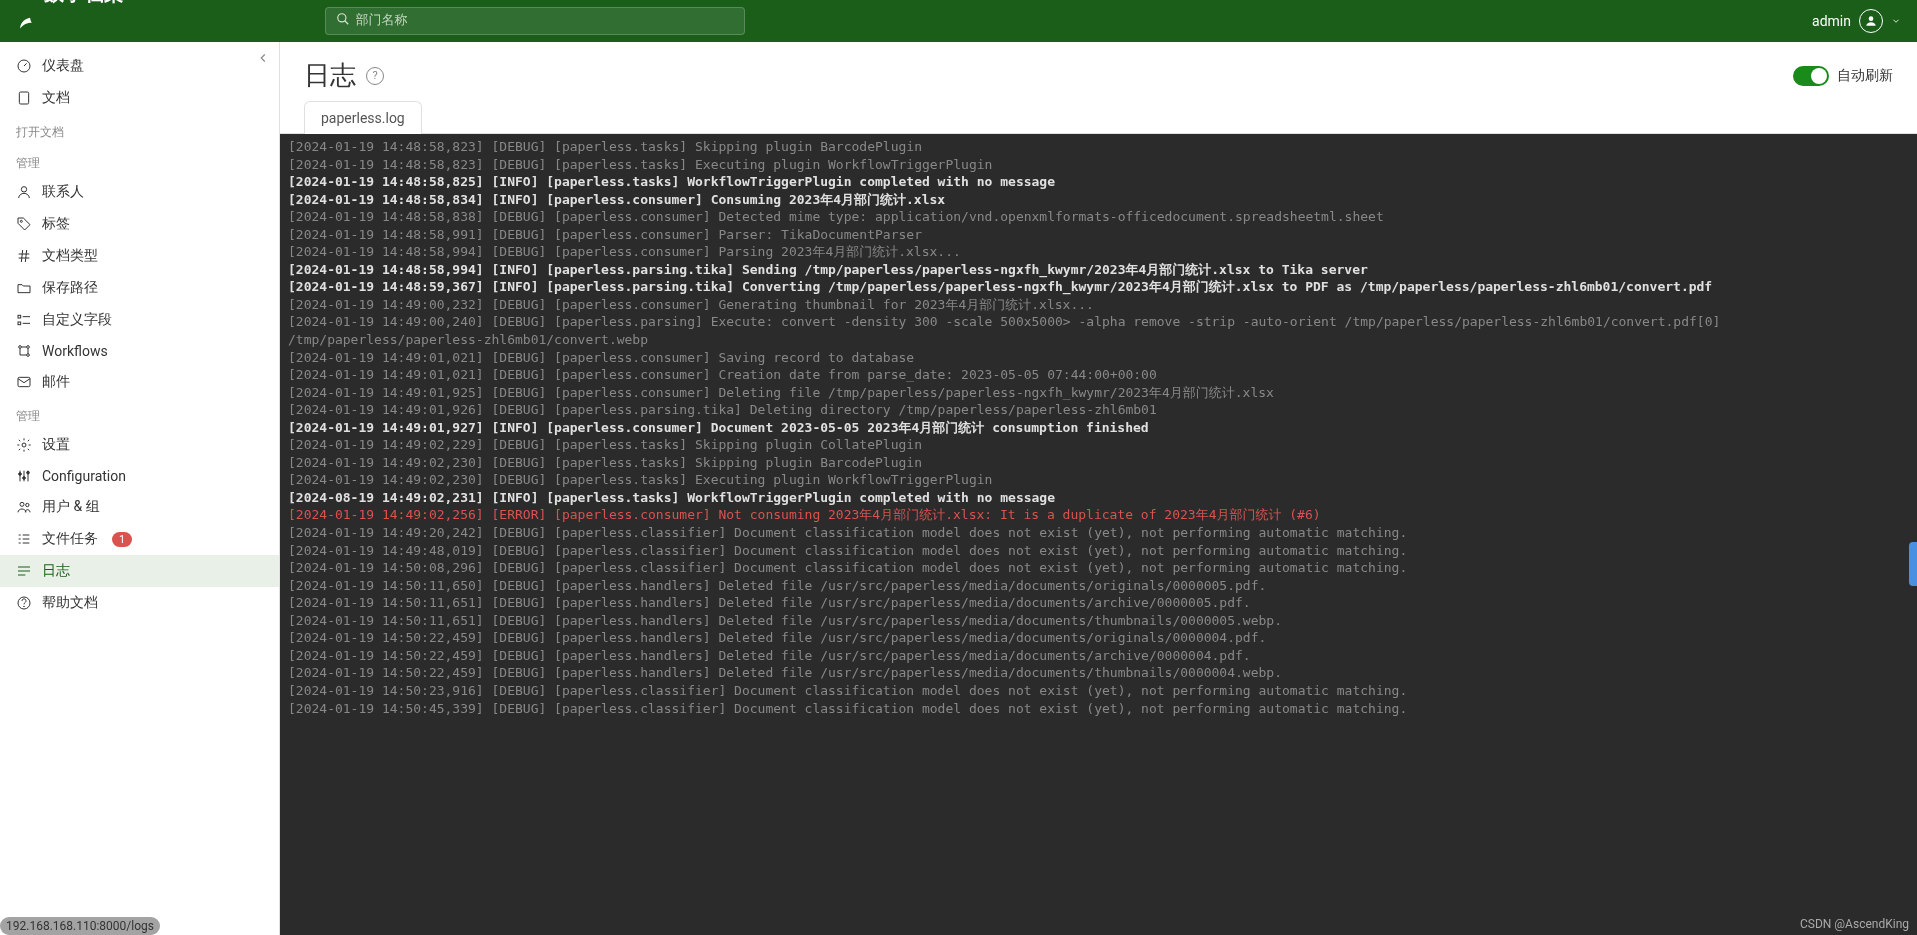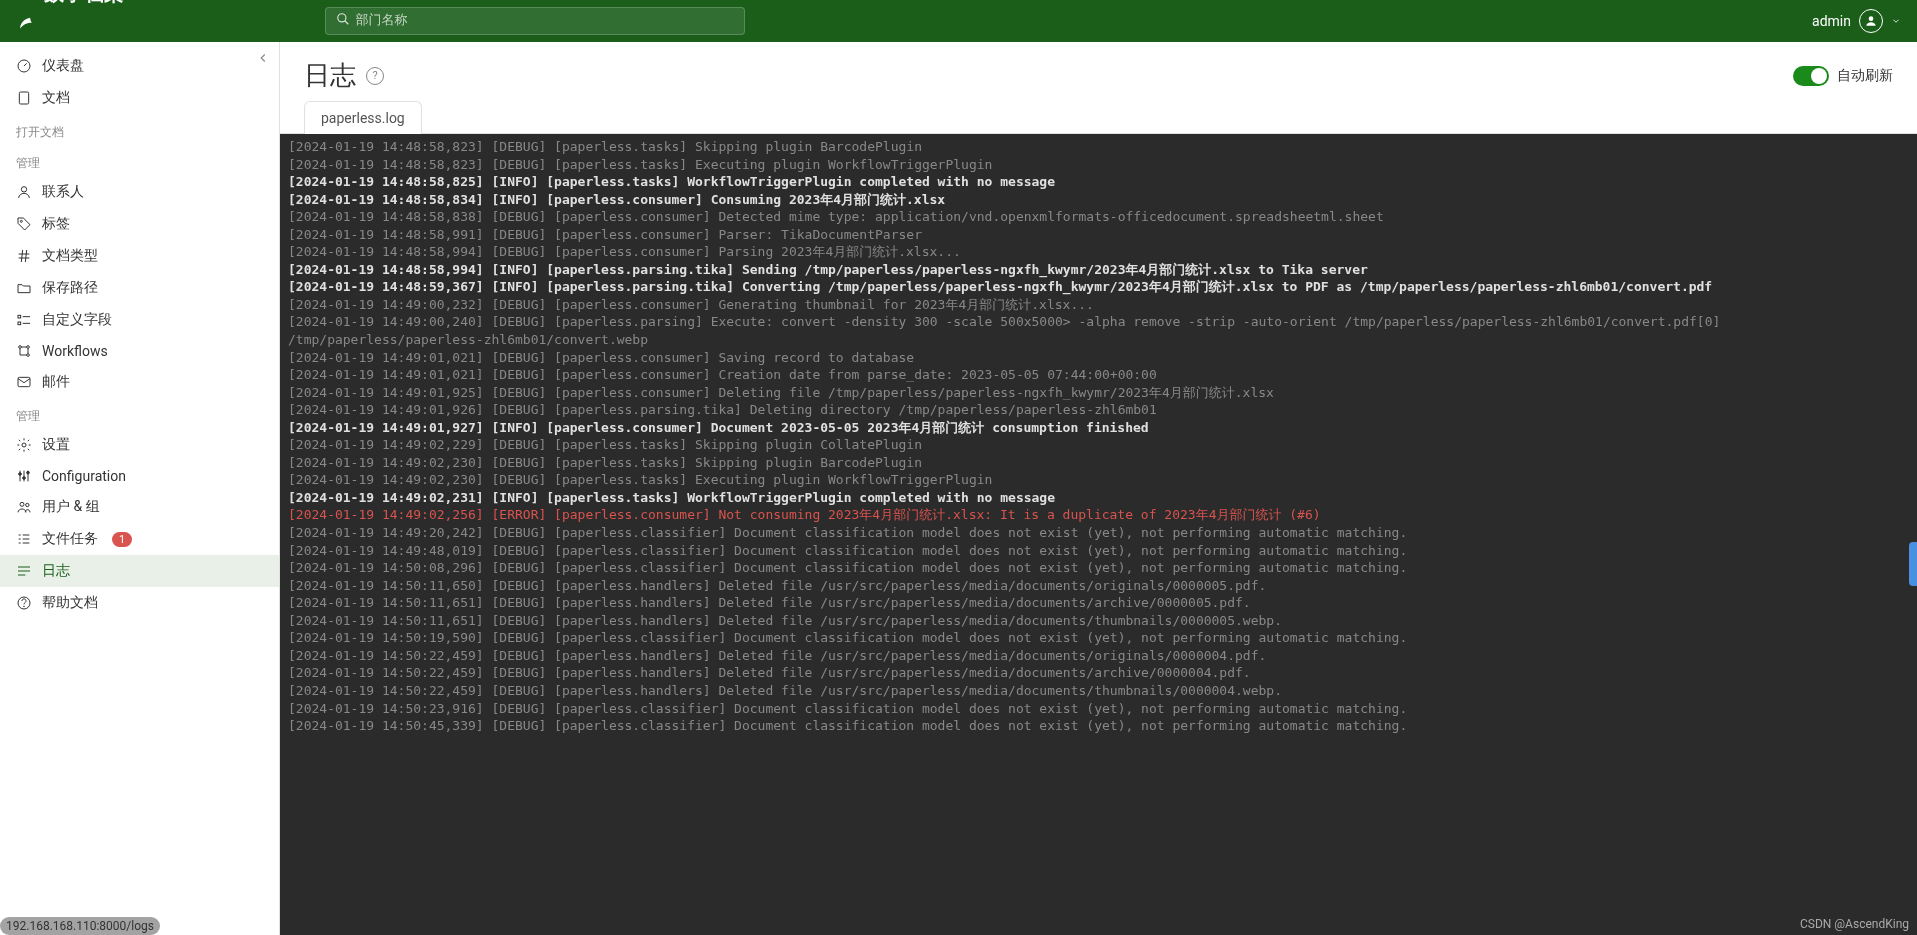--- a/index.html
+++ b/index.html
@@ -253,29 +253,28 @@
         <div class="log-line debug">[2024-01-19 14:49:00,232] [DEBUG] [paperless.consumer] Generating thumbnail for 2023年4月部门统计.xlsx...</div>
         <div class="log-line debug">[2024-01-19 14:49:00,240] [DEBUG] [paperless.parsing] Execute: convert -density 300 -scale 500x5000&gt; -alpha remove -strip -auto-orient /tmp/paperless/paperless-zhl6mb01/convert.pdf[0] /tmp/paperless/paperless-zhl6mb01/convert.webp</div>
         <div class="log-line debug">[2024-01-19 14:49:01,021] [DEBUG] [paperless.consumer] Saving record to database</div>
         <div class="log-line debug">[2024-01-19 14:49:01,021] [DEBUG] [paperless.consumer] Creation date from parse_date: 2023-05-05 07:44:00+00:00</div>
         <div class="log-line debug">[2024-01-19 14:49:01,925] [DEBUG] [paperless.consumer] Deleting file /tmp/paperless/paperless-ngxfh_kwymr/2023年4月部门统计.xlsx</div>
         <div class="log-line debug">[2024-01-19 14:49:01,926] [DEBUG] [paperless.parsing.tika] Deleting directory /tmp/paperless/paperless-zhl6mb01</div>
         <div class="log-line info">[2024-01-19 14:49:01,927] [INFO] [paperless.consumer] Document 2023-05-05 2023年4月部门统计 consumption finished</div>
         <div class="log-line debug">[2024-01-19 14:49:02,229] [DEBUG] [paperless.tasks] Skipping plugin CollatePlugin</div>
         <div class="log-line debug">[2024-01-19 14:49:02,230] [DEBUG] [paperless.tasks] Skipping plugin BarcodePlugin</div>
         <div class="log-line debug">[2024-01-19 14:49:02,230] [DEBUG] [paperless.tasks] Executing plugin WorkflowTriggerPlugin</div>
-        <div class="log-line info">[2024-01-19 14:49:02,231] [INFO] [paperless.tasks] WorkflowTriggerPlugin completed with no message</div>
+        <div class="log-line info">[2024-08-19 14:49:02,231] [INFO] [paperless.tasks] WorkflowTriggerPlugin completed with no message</div>
         <div class="log-line error">[2024-01-19 14:49:02,256] [ERROR] [paperless.consumer] Not consuming 2023年4月部门统计.xlsx: It is a duplicate of 2023年4月部门统计 (#6)</div>
         <div class="log-line debug">[2024-01-19 14:49:20,242] [DEBUG] [paperless.classifier] Document classification model does not exist (yet), not performing automatic matching.</div>
         <div class="log-line debug">[2024-01-19 14:49:48,019] [DEBUG] [paperless.classifier] Document classification model does not exist (yet), not performing automatic matching.</div>
         <div class="log-line debug">[2024-01-19 14:50:08,296] [DEBUG] [paperless.classifier] Document classification model does not exist (yet), not performing automatic matching.</div>
         <div class="log-line debug">[2024-01-19 14:50:11,650] [DEBUG] [paperless.handlers] Deleted file /usr/src/paperless/media/documents/originals/0000005.pdf.</div>
         <div class="log-line debug">[2024-01-19 14:50:11,651] [DEBUG] [paperless.handlers] Deleted file /usr/src/paperless/media/documents/archive/0000005.pdf.</div>
         <div class="log-line debug">[2024-01-19 14:50:11,651] [DEBUG] [paperless.handlers] Deleted file /usr/src/paperless/media/documents/thumbnails/0000005.webp.</div>
-        <div class="log-line debug">[2024-01-19 14:50:19,590] [DEBUG] [paperless.classifier] Document classification model does not exist (yet), not performing automatic matching.</div>
         <div class="log-line debug">[2024-01-19 14:50:22,459] [DEBUG] [paperless.handlers] Deleted file /usr/src/paperless/media/documents/originals/0000004.pdf.</div>
         <div class="log-line debug">[2024-01-19 14:50:22,459] [DEBUG] [paperless.handlers] Deleted file /usr/src/paperless/media/documents/archive/0000004.pdf.</div>
         <div class="log-line debug">[2024-01-19 14:50:22,459] [DEBUG] [paperless.handlers] Deleted file /usr/src/paperless/media/documents/thumbnails/0000004.webp.</div>
         <div class="log-line debug">[2024-01-19 14:50:23,916] [DEBUG] [paperless.classifier] Document classification model does not exist (yet), not performing automatic matching.</div>
         <div class="log-line debug">[2024-01-19 14:50:45,339] [DEBUG] [paperless.classifier] Document classification model does not exist (yet), not performing automatic matching.</div>
       </div>
   </div>
 </div>
 
 <div class="status-bar">192.168.168.110:8000/logs</div>

